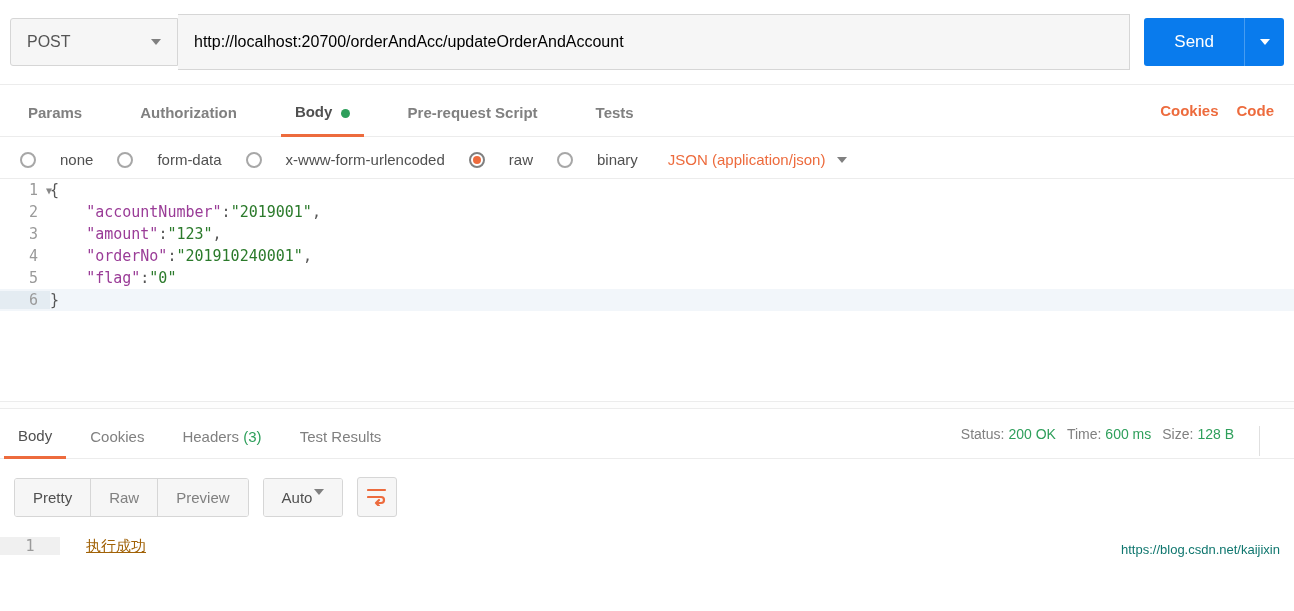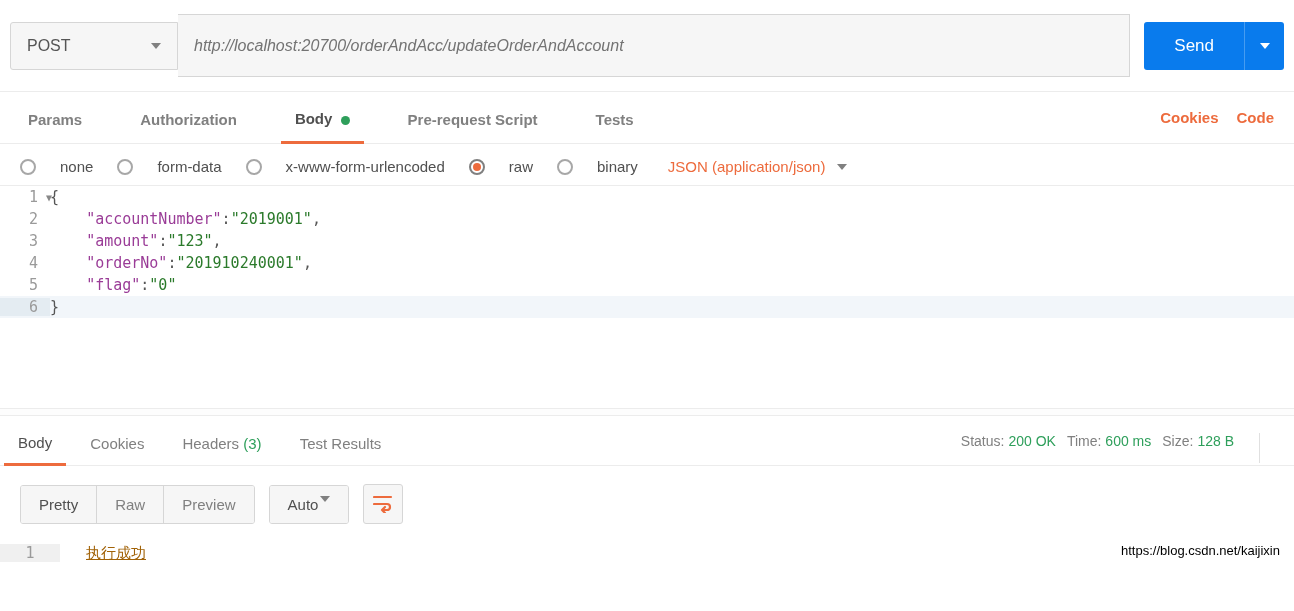--- a/index.html
+++ b/index.html
@@ -1,20 +1,20 @@
 <!DOCTYPE html>
 <html><head>
 <meta charset="utf-8">
 <style>
 * { box-sizing: border-box; margin: 0; padding: 0; }
 body { font-family: -apple-system, BlinkMacSystemFont, "Segoe UI", Helvetica, Arial, sans-serif; font-size: 14px; color: #505050; background: #fff; width: 1294px; }
 .top-bar { display: flex; align-items: center; padding: 14px 10px 14px 10px; gap: 0; border-bottom: 1px solid #ececec; }
 .method-select { width: 168px; height: 48px; border: 1px solid #d6d6d6; background: #f6f6f6; display: flex; align-items: center; justify-content: space-between; padding: 0 16px; border-radius: 3px 0 0 3px; cursor: pointer; }
 .method-select .label { font-size: 16px; color: #555; }
-.url-input { flex: 1; height: 63px; border: 1px solid #d6d6d6; border-left: none; background: #f6f6f6; padding: 0 16px; font-size: 16px; color: #737373; font-style: italic; }
+.url-input { flex: 1; height: 56px; border: 1px solid #d6d6d6; border-left: none; background: #f6f6f6; padding: 0 16px; font-size: 16px; color: #000000; }
 .send-group { display: flex; margin-left: 14px; }
 .send-btn { height: 48px; background: #097bed; color: #fff; border: none; padding: 0 30px; font-size: 17px; border-radius: 3px 0 0 3px; cursor: pointer; }
 .send-caret { height: 48px; width: 40px; background: #097bed; border: none; border-left: 1px solid rgba(255,255,255,.25); color: #fff; border-radius: 0 3px 3px 0; cursor: pointer; display: flex; align-items: center; justify-content: center; }
 .req-tabs { display: flex; align-items: center; padding: 0 14px; border-bottom: 1px solid #ececec; position: relative; font-weight: bold; }
 .req-tab { padding: 18px 14px 14px; margin-right: 30px; color: #808080; cursor: pointer; font-size: 15px; }
 .req-tab.active { color: #505050; border-bottom: 3px solid #ed6b3d; margin-bottom: -1px; }
 .req-tab .count { color: #2e9f5b; }
 .req-tab .dot { display:inline-block; width:9px; height:9px; background:#2e9f5b; border-radius:50%; margin-left:4px; vertical-align:middle;}
 .right-links { margin-left: auto; display: flex; gap: 18px; padding-right: 6px; }
 .right-links span { color: #ed6b3d; font-size: 15px; cursor: pointer; }
@@ -33,29 +33,29 @@
 .tok-str { color: #2b7a2b; }
 .tok-punc { color: #555; }
 .editor-row.hl { background: #f2f6fa; }
 .editor-row.hl .gutter { background: #e4ecf2; }
 .resp-divider { height: 8px; background: #fdfdfd; border-top:1px solid #ececec; border-bottom:1px solid #ececec; margin-top: 90px;}
 .resp-tabs-row { display: flex; align-items: center; padding: 14px 14px 0 4px; border-bottom: 1px solid #ececec; }
 .resp-tab { padding: 4px 14px 12px; margin-right: 10px; color: #808080; cursor: pointer; font-size: 15px; }
 .resp-tab.active { color: #505050; border-bottom: 3px solid #ed6b3d; margin-bottom:-1px;}
 .resp-status { margin-left: auto; display: flex; gap: 11px; color: #808080; font-size: 14px; padding-right: 20px;}
 .resp-status .val { color: #2e9f5b; margin-left: 4px; }
-.secondary-row { display:flex; align-items:center; gap:14px; padding:18px 14px;margin-left:6px; }
+.secondary-row { display:flex; align-items:center; gap:14px; padding:18px 14px; }
 .btn-group { display:flex; border:1px solid #d6d6d6; border-radius:3px; overflow:hidden;}
 .btn-seg { padding:10px 18px; background:#f6f6f6; color:#808080; cursor:pointer; font-size:15px;}
 .btn-seg + .btn-seg { border-left:1px solid #d6d6d6;}
 .btn-seg.active { color:#505050; }
 .wrap-btn { width:40px; height:40px; border:1px solid #d6d6d6; background:#f6f6f6; border-radius:3px; display:flex; align-items:center; justify-content:center; cursor:pointer;}
 .resp-body-row { display:flex; font-family: Consolas, Monaco, monospace; font-size:15px; height:22px; align-items:center;}
 .resp-gutter { width:60px; text-align:center; color:#9a9a9a; background:#f0f0f0;}
-.watermark { position:absolute; right:14px; bottom:6px; color:#000000; font-size:13px;}
+.watermark { position:absolute; right:14px; bottom:0; color:#0f766e; font-size:13px;}
 .caret-down { width:0; height:0; border-left:5px solid transparent; border-right:5px solid transparent; border-top:6px solid #808080;}
 .caret-down.lg { border-top-color:#fff;}
 .pipe { width:1px; height:30px; background:#e0e0e0; margin-left:14px;}
 </style>
 </head>
 <body>
 
 <div class="top-bar">
   <div class="method-select">
     <span class="label">POST</span>

